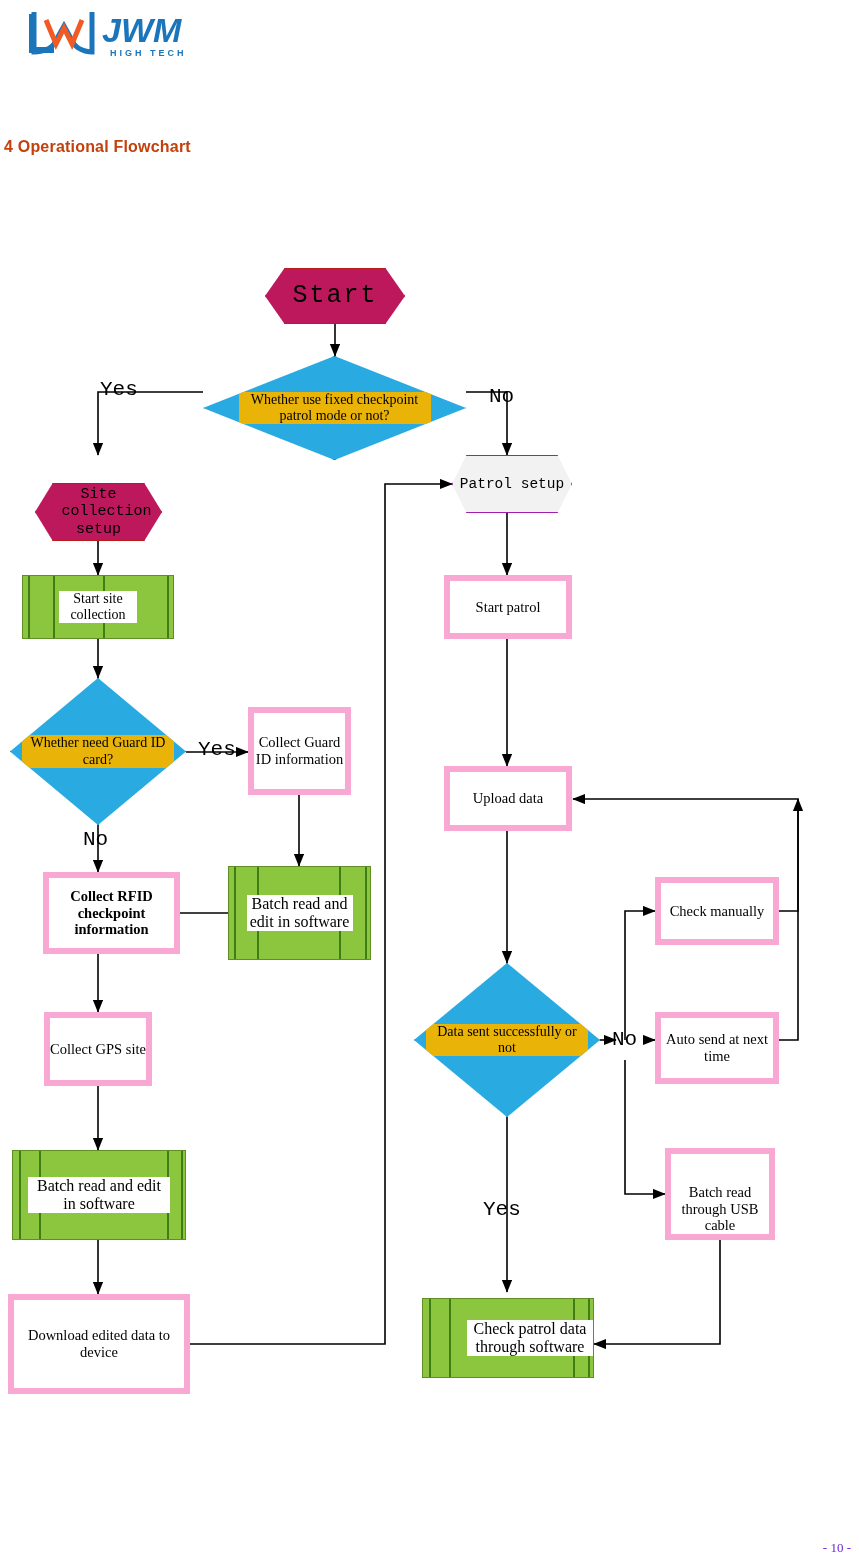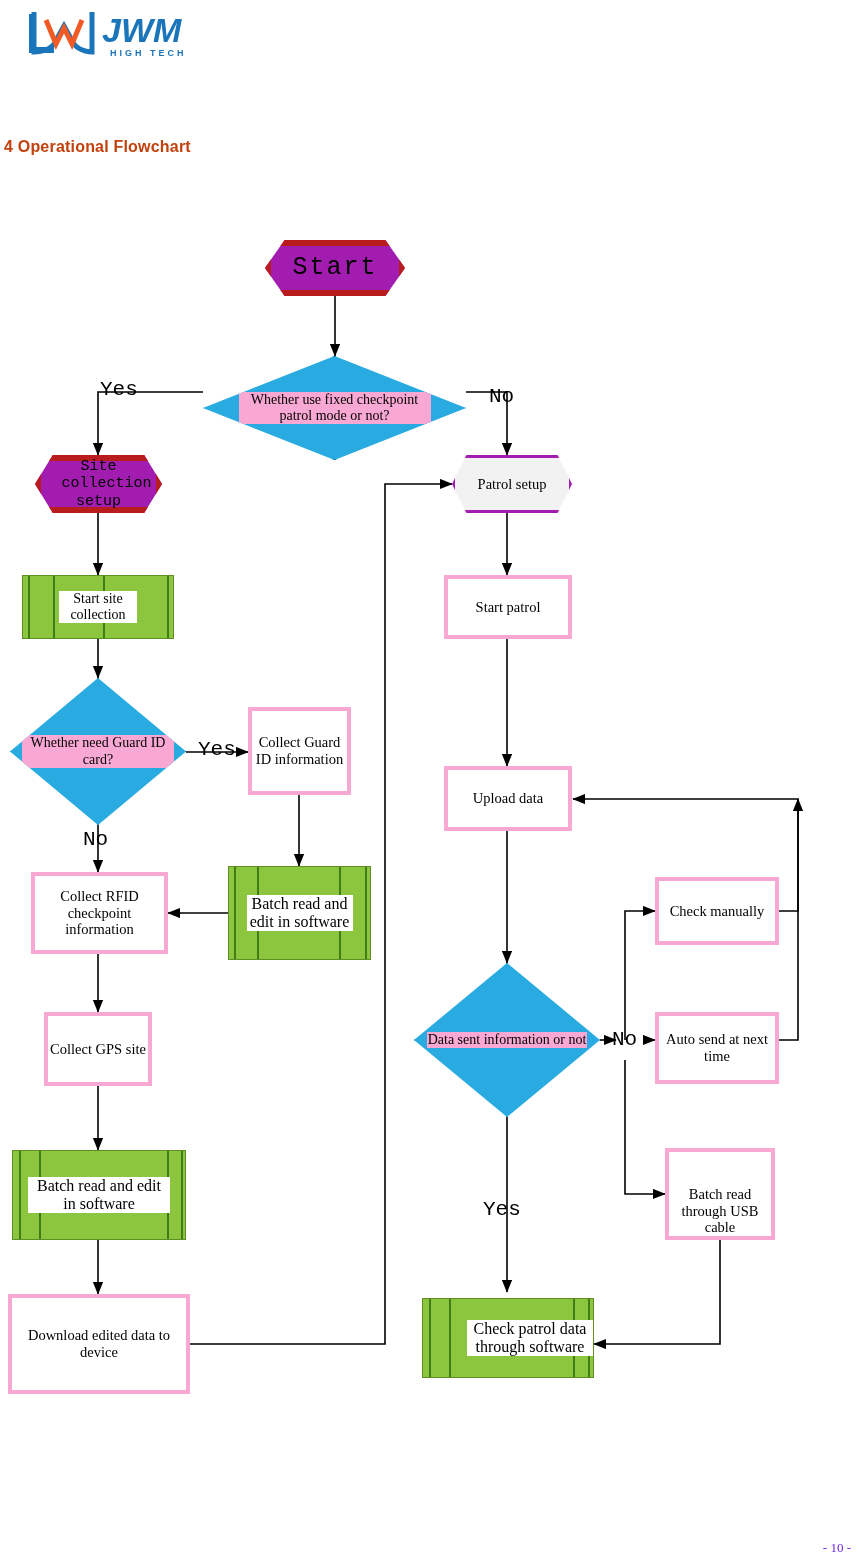--- a/index.html
+++ b/index.html
@@ -20,42 +20,42 @@
     right:8px;bottom:10px;font-size:13px;color:#6d28d9;
   }
 
   
   .node{
     position:absolute;box-sizing:border-box;
     display:flex;align-items:center;justify-content:center;
     text-align:center;line-height:1.15;
   }
   .rect{
-    border:4px solid #f9a8d4;background:#ffffff;font-size:14.5px;color:#000;
+    border:6px solid #f9a8d4;background:#ffffff;font-size:14.5px;color:#000;
   }
   .green{
     background:#8cc63e;border:1px solid #5f8f24;
   }
   .green .lbl{background:#ffffff;color:#000;padding:0 1px;}
   .hex{
-    background:#a21caf;border:6px solid #b91c1c;
+    background:#be185d;border:1px solid #b91c1c;
     clip-path:polygon(14% 0,86% 0,100% 50%,86% 100%,14% 100%,0 50%);
-    font-family:"Liberation Mono",monospace;font-size:15px;color:#000;
+    font-family:"Liberation Mono",monospace;font-size:15px;color:#000;margin-top:28px;
   }
   .hex2{
-    background:#f2f2f2;border:3px solid #a21caf;
+    background:#f2f2f2;border:1px solid #a21caf;
     clip-path:polygon(12% 0,88% 0,100% 50%,88% 100%,12% 100%,0 50%);
-    font-size:14.5px;color:#000;
+    font-size:14.5px;color:#000;font-family:Liberation Mono, monospace;
   }
   .diamond{
     background:#29abe2;border:1px solid #0b7aa8;
     clip-path:polygon(50% 0,100% 50%,50% 100%,0 50%);
     font-size:14px;color:#000;
   }
-  .diamond .lbl{background:#f9a8d4;padding:0 1px;display:inline;}
+  .diamond .lbl{background:#eab308;padding:0 1px;display:inline;}
   .start-txt{
     font-family:"Liberation Mono",monospace;font-size:25px;letter-spacing:2px;color:#000;
   }
   .ylabel{
     position:absolute;font-family:"Liberation Mono",monospace;
     font-size:21px;color:#000;
   }
   
   .stripes{position:absolute;inset:0;pointer-events:none;}
   .stripes i{position:absolute;top:0;bottom:0;width:2px;background:#3f7d16;}
@@ -175,21 +175,21 @@
 <div class="node green" style="left:228px;top:866px;width:143px;height:94px;">
   <div class="stripes" aria-hidden="true">
     <i style="left:5px"></i>
       <i style="left:28px"></i>
       <i style="left:110px"></i>
       <i style="left:136px"></i>
   </div>
   <span class="lbl" style="position:relative;z-index:2;max-width:104px;">Batch read and edit in software</span>
 </div>
 
-<div class="node rect" style="left:31px;top:872px;width:137px;height:82px;">
+<div class="node rect" style="left:43px;top:872px;width:137px;height:82px;font-weight:bold;">
   <span style="max-width:110px;">Collect RFID checkpoint information</span>
 </div>
 
 <div class="node rect" style="left:44px;top:1012px;width:108px;height:74px;">
   <span>Collect GPS site</span>
 </div>
 
 <div class="node green" style="left:12px;top:1150px;width:174px;height:90px;">
   <div class="stripes" aria-hidden="true">
     <i style="left:6px"></i>
@@ -210,21 +210,21 @@
 
 <div class="node rect" style="left:444px;top:575px;width:128px;height:64px;">
   <span>Start patrol</span>
 </div>
 
 <div class="node rect" style="left:444px;top:766px;width:128px;height:65px;">
   <span>Upload data</span>
 </div>
 
 <div class="node diamond" style="left:414px;top:963px;width:186px;height:154px;">
-  <span class="lbl" style="max-width:160px;">Data sent information or not</span>
+  <span class="lbl" style="max-width:160px;">Data sent successfully or not</span>
 </div>
 <div class="ylabel" style="left:612px;top:1028px;">No</div>
 <div class="ylabel" style="left:483px;top:1198px;">Yes</div>
 
 <div class="node rect" style="left:655px;top:877px;width:124px;height:68px;">
   <span>Check manually</span>
 </div>
 
 <div class="node rect" style="left:655px;top:1012px;width:124px;height:72px;">
   <span>Auto send at next time</span>

